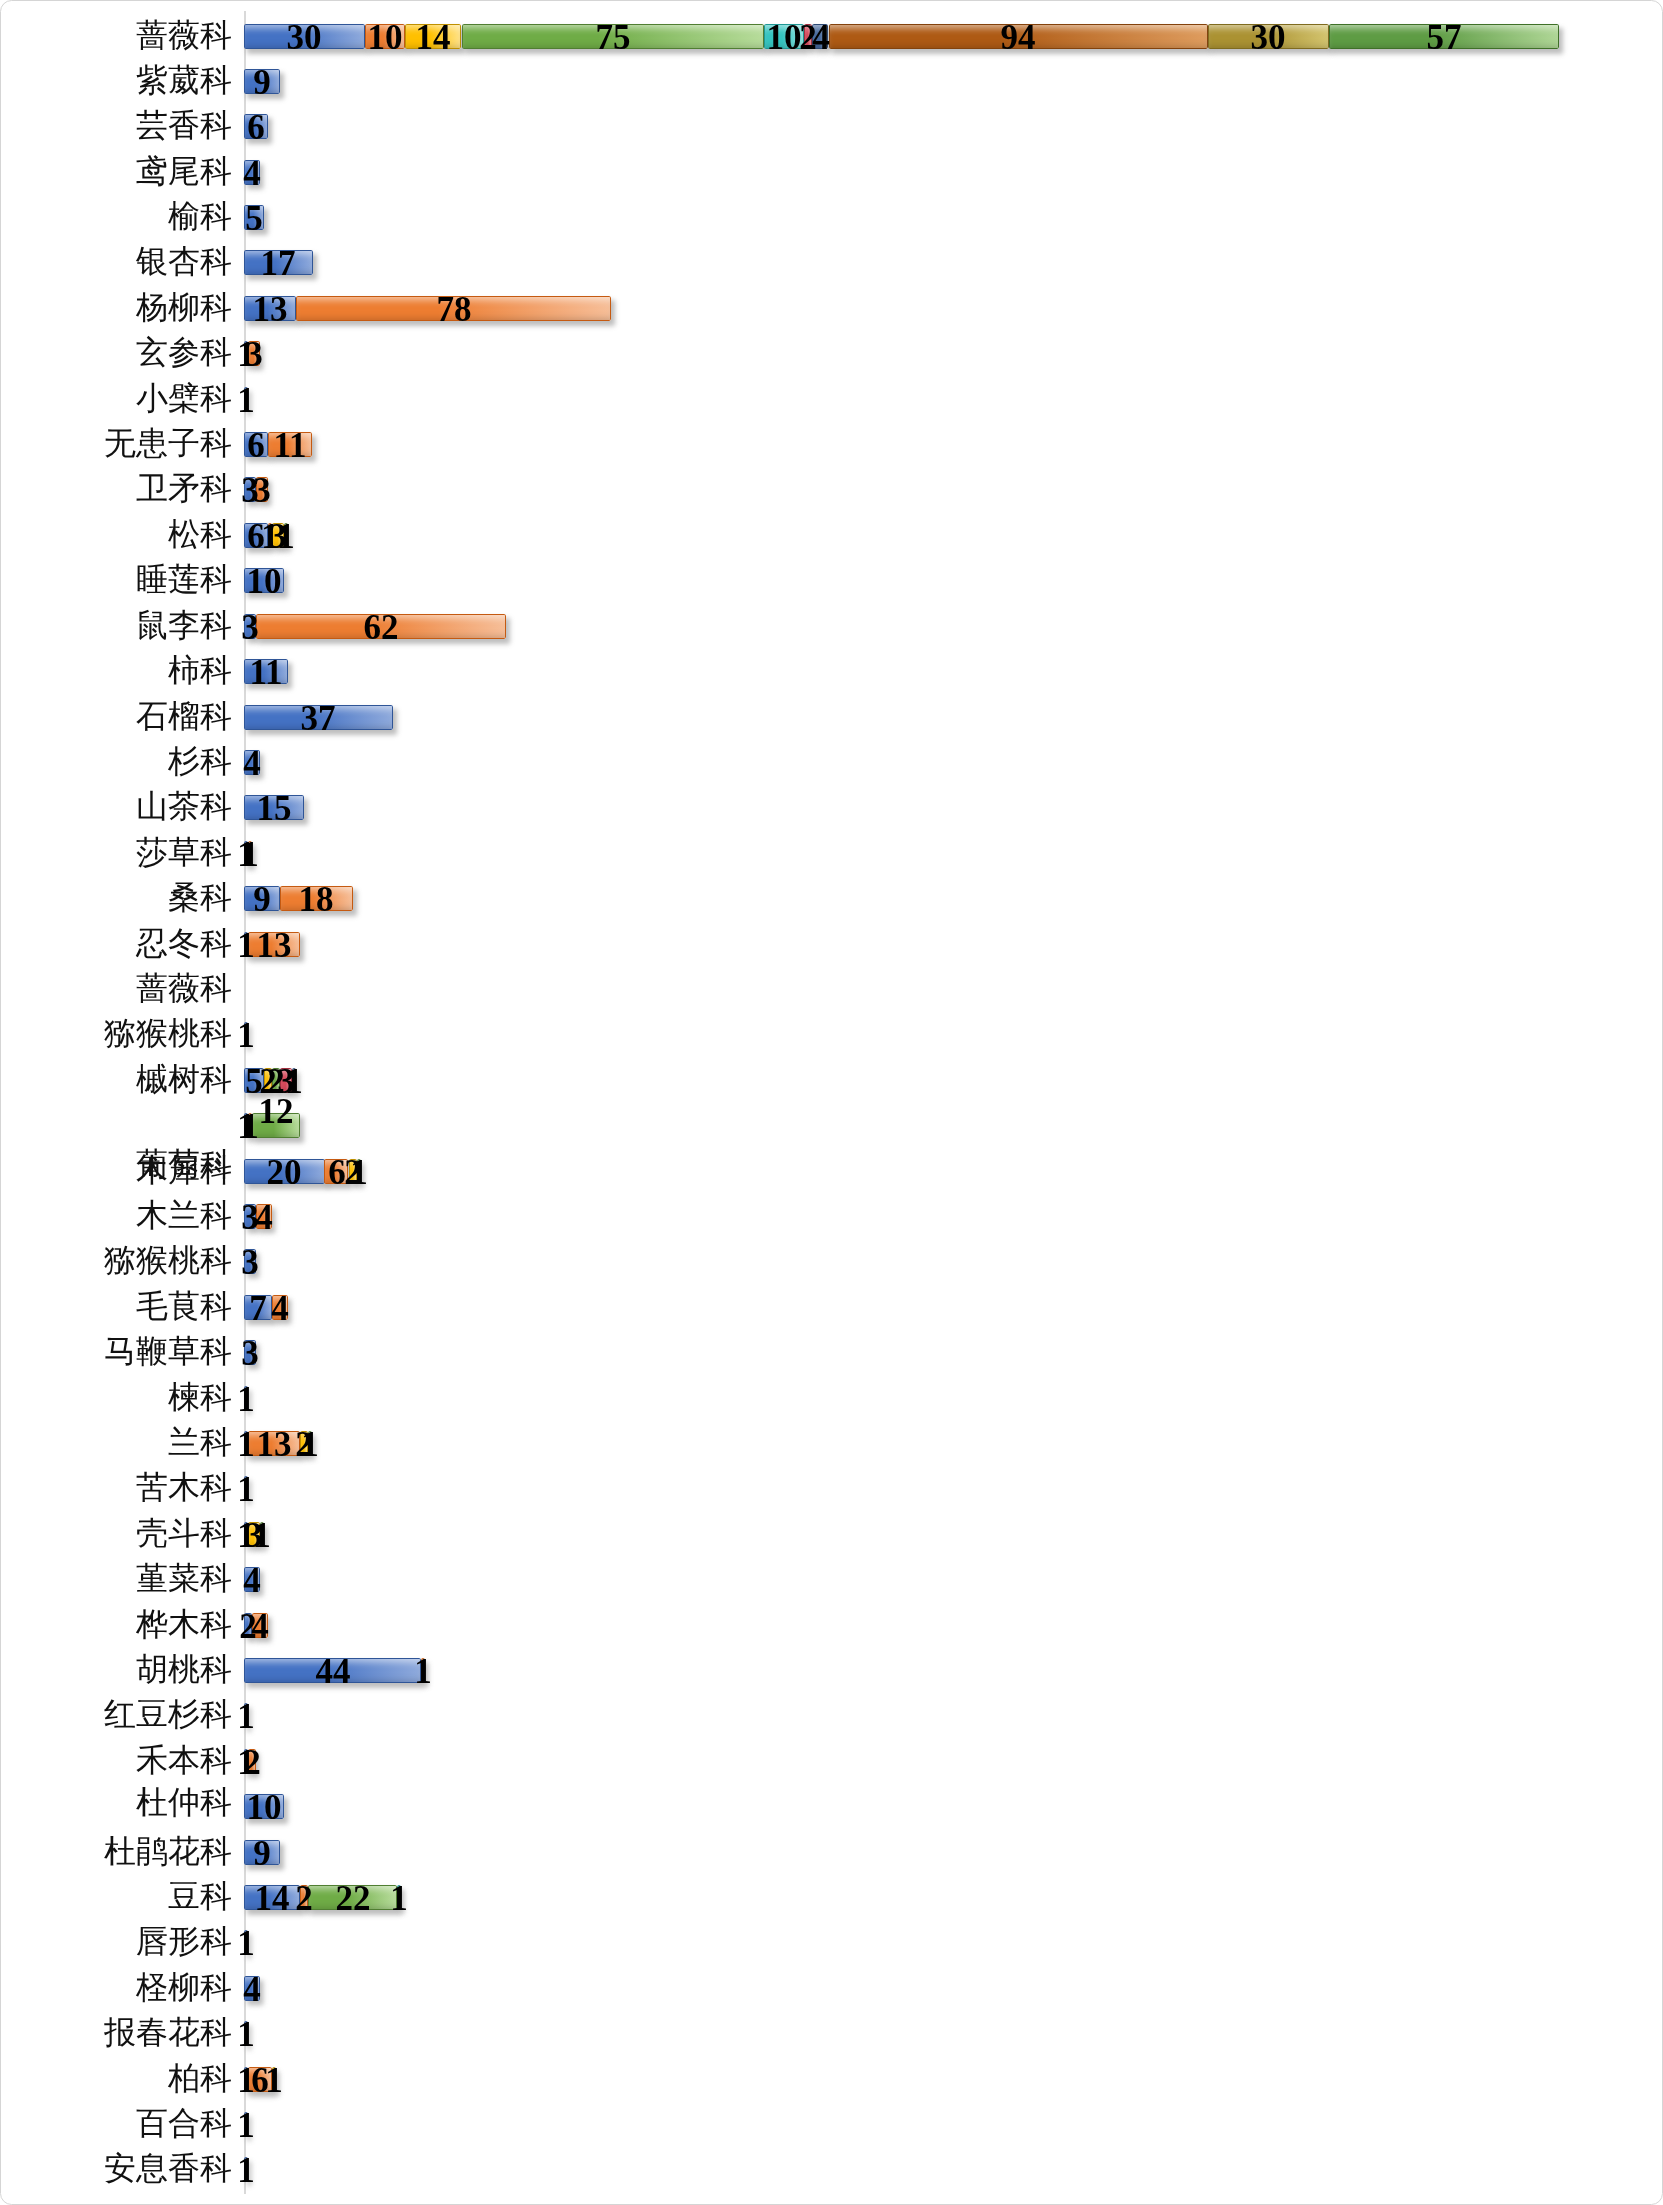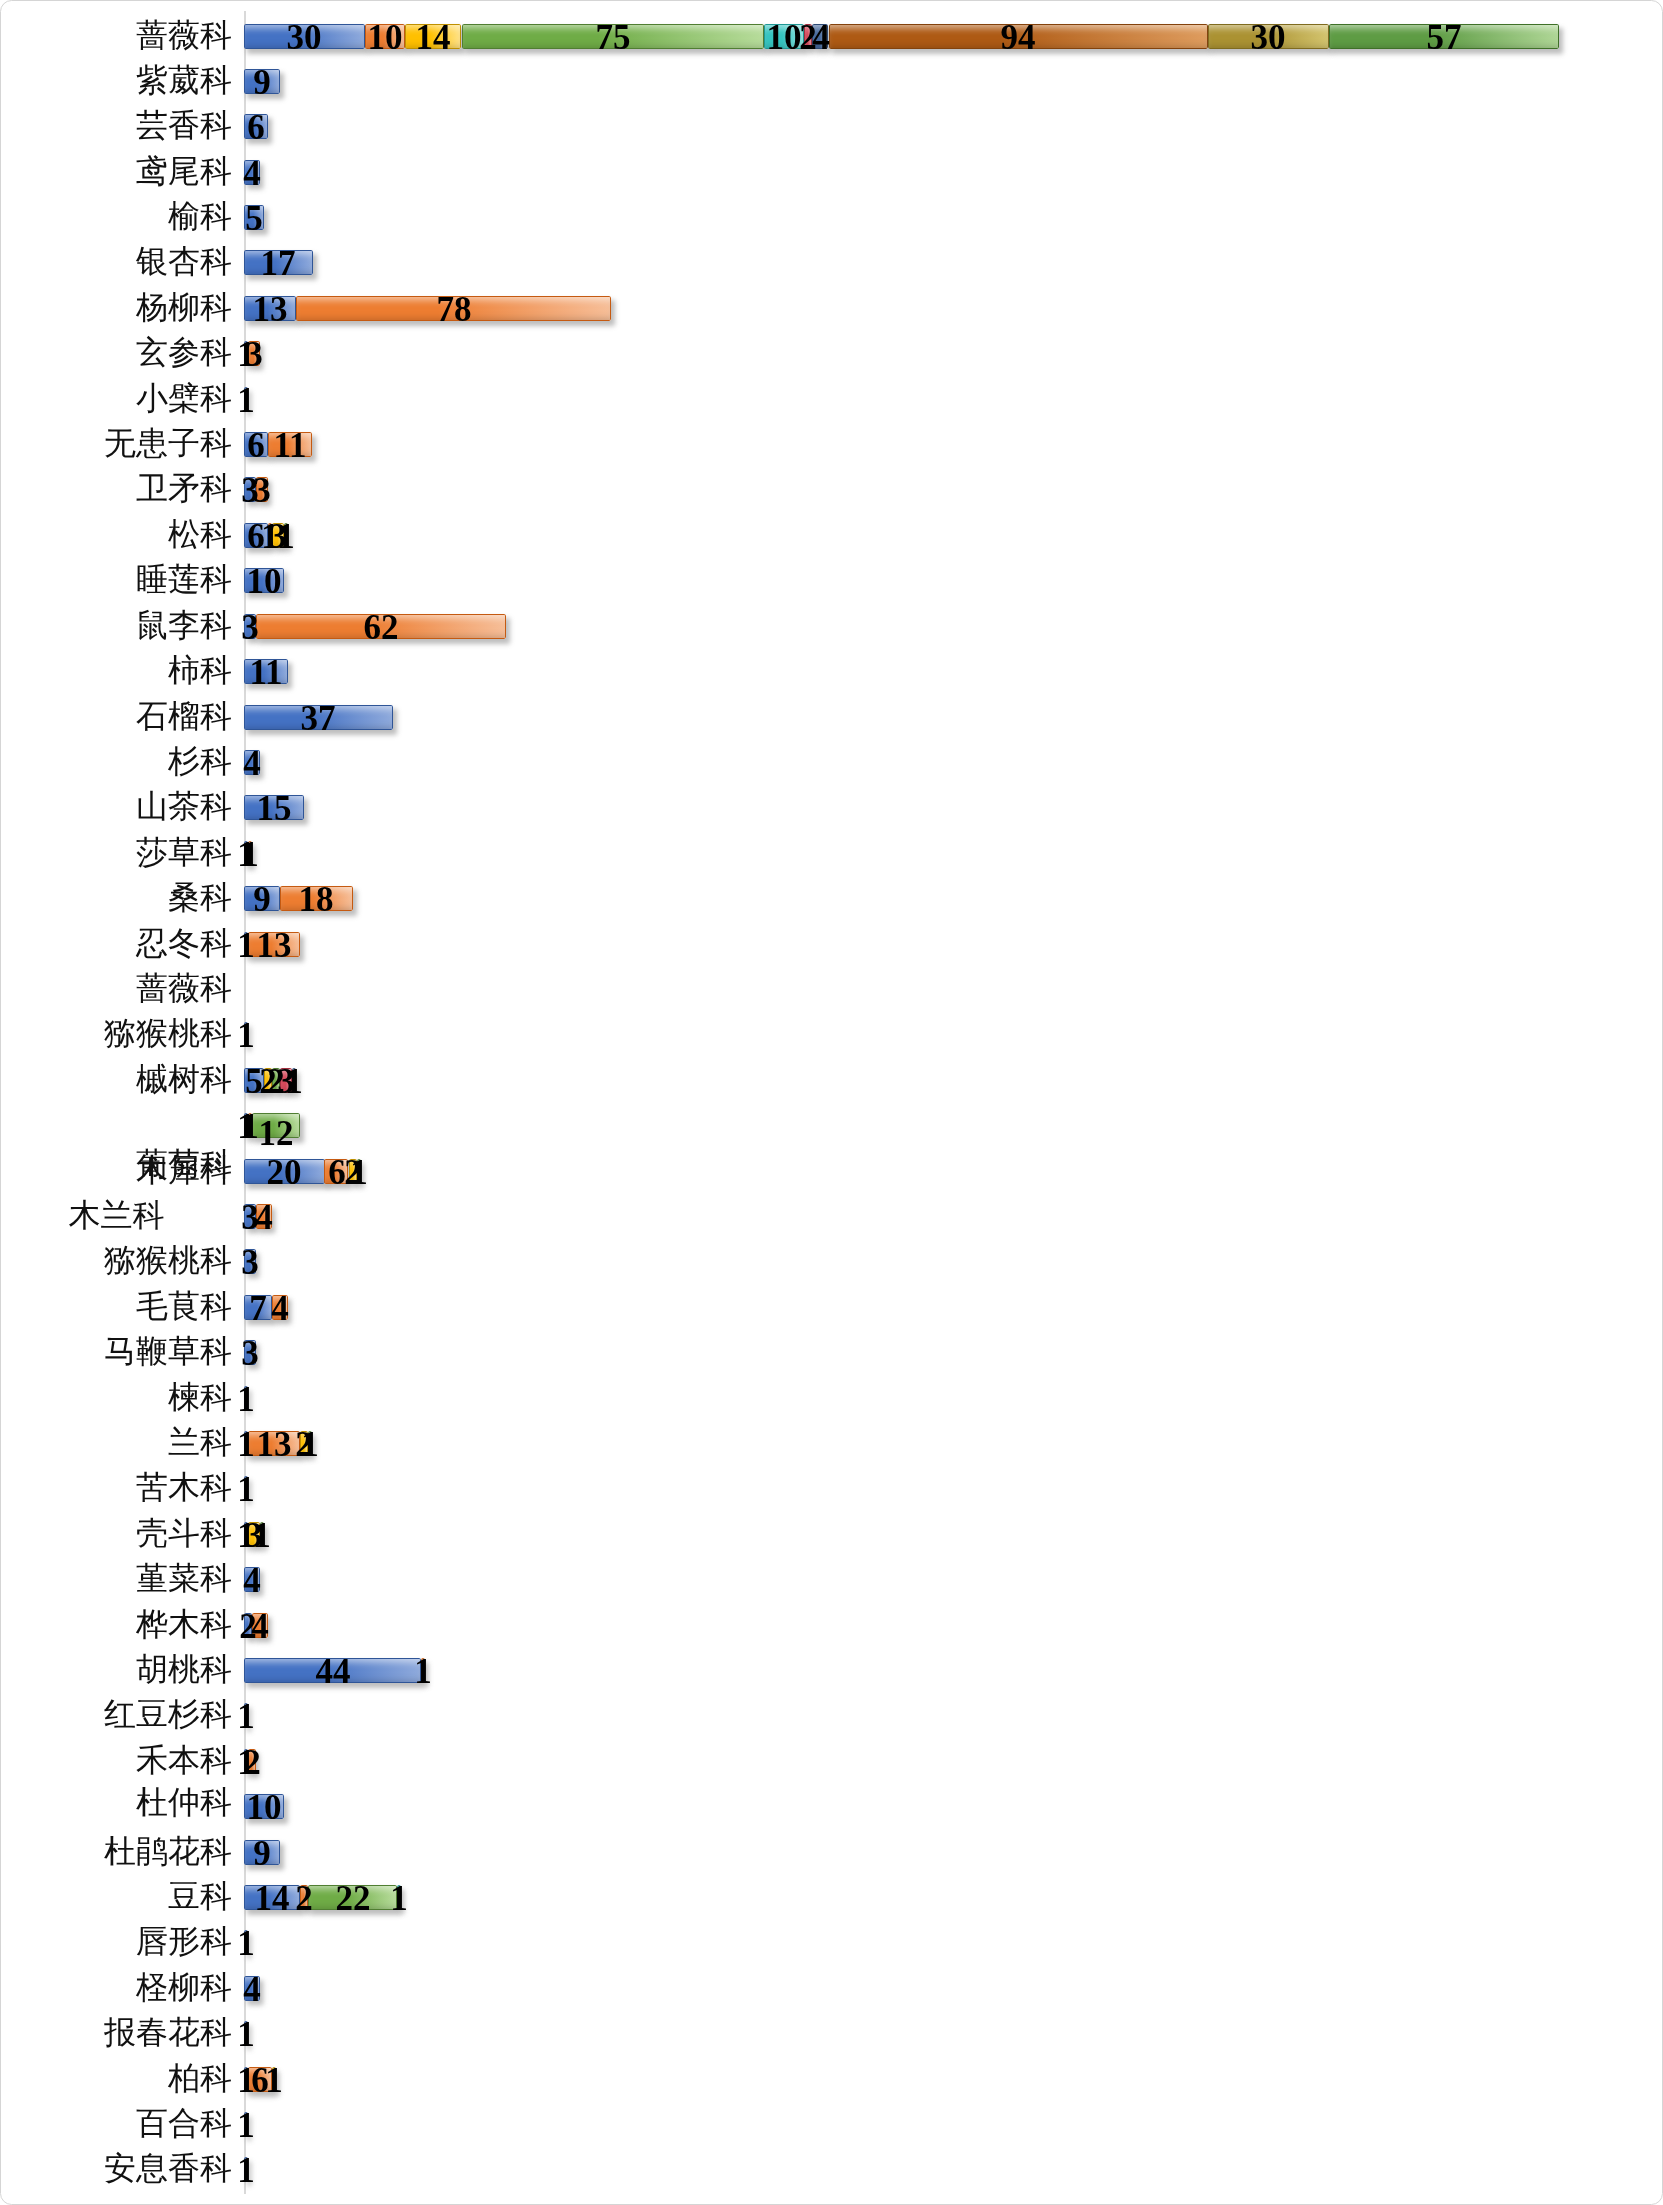--- a/index.html
+++ b/index.html
@@ -220,35 +220,35 @@
         <div class="bar-seg" style="left: 291px; top: 10.2px; width: 4px; height: 25px; background: linear-gradient(to right, rgb(68, 103, 155) 0%, rgb(68, 103, 155) 45%, rgb(138, 165, 200) 100%); border: 1.7px solid rgb(46, 74, 117);"></div>
         <span class="val-label" style="left: 293px; top: 23px;">1</span>
       </div>
       <div class="chart-row" style="top: 1102px; height: 45px;">
         <div class="cat-label" style="width: 231px; top: 5.2px; margin-top: 40px;">葡萄科</div>
         <div class="bar-seg" style="left: 243px; top: 10.2px; width: 4px; height: 25px; background: linear-gradient(to right, rgb(68, 114, 196) 0%, rgb(68, 114, 196) 45%, rgb(143, 170, 220) 100%); border: 1.7px solid rgb(47, 85, 151);"></div>
         <span class="val-label" style="left: 245px; top: 23px;">1</span>
         <div class="bar-seg" style="left: 247px; top: 10.2px; width: 4px; height: 25px; background: linear-gradient(to right, rgb(237, 125, 49) 0%, rgb(237, 125, 49) 45%, rgb(246, 190, 152) 100%); border: 1.7px solid rgb(197, 90, 17);"></div>
         <span class="val-label" style="left: 249px; top: 23px;">1</span>
         <div class="bar-seg" style="left: 251px; top: 10.2px; width: 48px; height: 25px; background: linear-gradient(to right, rgb(111, 172, 70) 0%, rgb(111, 172, 70) 45%, rgb(183, 220, 155) 100%); border: 1.7px solid rgb(80, 126, 50);"></div>
-        <span class="val-label" style="left: 275px; top: 30px;">12</span>
+        <span class="val-label" style="left: 275px; top: 8px;">12</span>
       </div>
       <div class="chart-row" style="top: 1148px; height: 45px;">
         <div class="cat-label" style="width: 231px; top: 5.2px;">木犀科</div>
         <div class="bar-seg" style="left: 243px; top: 10.2px; width: 81px; height: 25px; background: linear-gradient(to right, rgb(68, 114, 196) 0%, rgb(68, 114, 196) 45%, rgb(143, 170, 220) 100%); border: 1.7px solid rgb(47, 85, 151);"></div>
         <span class="val-label" style="left: 283px; top: 23px;">20</span>
         <div class="bar-seg" style="left: 323px; top: 10.2px; width: 24px; height: 25px; background: linear-gradient(to right, rgb(237, 125, 49) 0%, rgb(237, 125, 49) 45%, rgb(246, 190, 152) 100%); border: 1.7px solid rgb(197, 90, 17);"></div>
         <span class="val-label" style="left: 336px; top: 23px;">6</span>
         <div class="bar-seg" style="left: 348px; top: 10.2px; width: 8px; height: 25px; background: linear-gradient(to right, rgb(255, 192, 0) 0%, rgb(255, 192, 0) 45%, rgb(255, 226, 133) 100%); border: 1.7px solid rgb(191, 144, 0);"></div>
         <span class="val-label" style="left: 352px; top: 23px;">2</span>
         <div class="bar-seg" style="left: 356px; top: 10.2px; width: 4px; height: 25px; background: linear-gradient(to right, rgb(111, 172, 70) 0%, rgb(111, 172, 70) 45%, rgb(183, 220, 155) 100%); border: 1.7px solid rgb(80, 126, 50);"></div>
         <span class="val-label" style="left: 358px; top: 23px;">1</span>
       </div>
       <div class="chart-row" style="top: 1193px; height: 45px;">
-        <div class="cat-label" style="width: 231px; top: 5.2px; text-align: center;">木兰科</div>
+        <div class="cat-label" style="width: 231px; top: 5.2px;">木兰科</div>
         <div class="bar-seg" style="left: 243px; top: 10.2px; width: 12px; height: 25px; background: linear-gradient(to right, rgb(68, 114, 196) 0%, rgb(68, 114, 196) 45%, rgb(143, 170, 220) 100%); border: 1.7px solid rgb(47, 85, 151);"></div>
         <span class="val-label" style="left: 249px; top: 23px;">3</span>
         <div class="bar-seg" style="left: 255px; top: 10.2px; width: 16px; height: 25px; background: linear-gradient(to right, rgb(237, 125, 49) 0%, rgb(237, 125, 49) 45%, rgb(246, 190, 152) 100%); border: 1.7px solid rgb(197, 90, 17);"></div>
         <span class="val-label" style="left: 263px; top: 23px;">4</span>
       </div>
       <div class="chart-row" style="top: 1238px; height: 45px;">
         <div class="cat-label" style="width: 231px; top: 5.2px;">猕猴桃科</div>
         <div class="bar-seg" style="left: 243px; top: 10.2px; width: 12px; height: 25px; background: linear-gradient(to right, rgb(68, 114, 196) 0%, rgb(68, 114, 196) 45%, rgb(143, 170, 220) 100%); border: 1.7px solid rgb(47, 85, 151);"></div>
         <span class="val-label" style="left: 249px; top: 23px;">3</span>
       </div>

